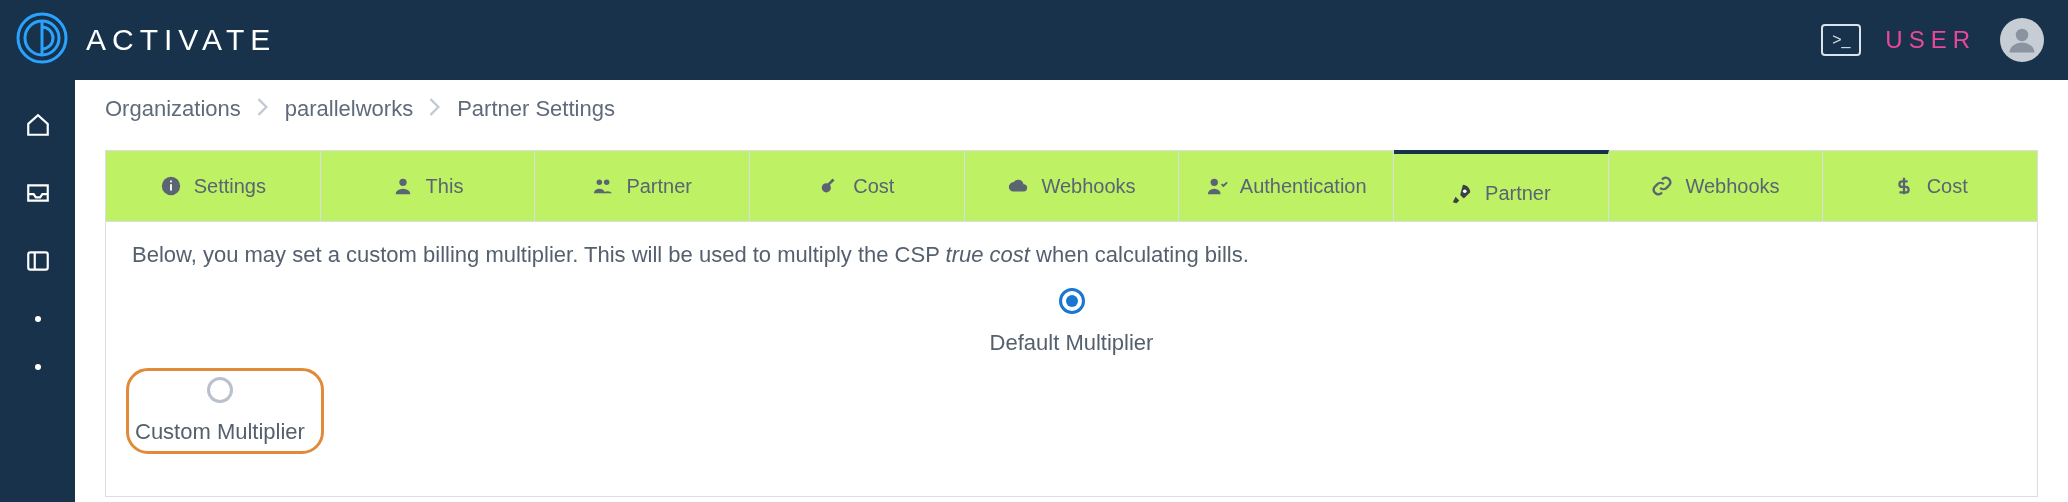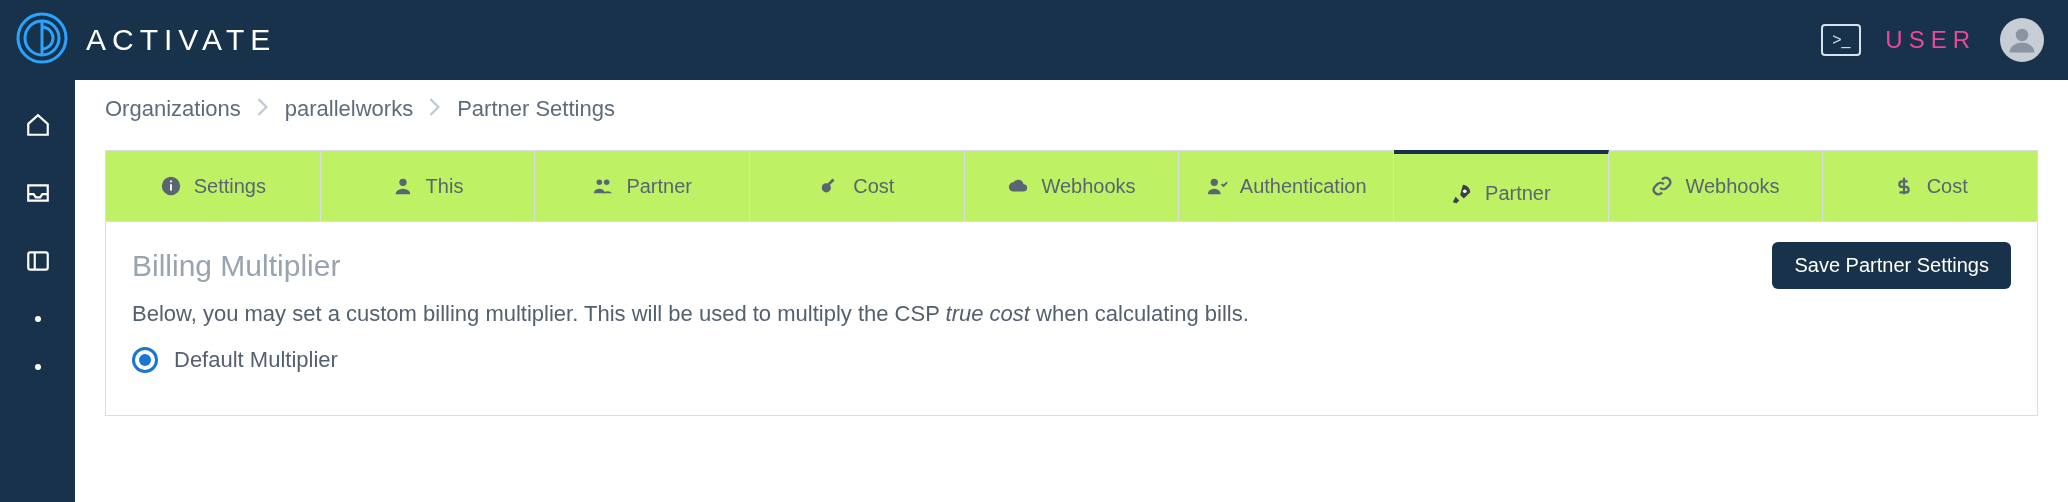--- a/index.html
+++ b/index.html
@@ -178,20 +178,21 @@
   }
   .panel-desc em { font-style: italic; }
 
   .radio-row {
     display: flex;
     align-items: center;
     gap: 16px;
     margin-bottom: 12px;
     font-size: 22px;
     color: #55606e;
+    flex-direction: column;
   }
   .radio {
     width: 26px; height: 26px;
     border-radius: 50%;
     border: 3px solid #b9c1cc;
     display: inline-flex;
     align-items: center;
     justify-content: center;
     cursor: pointer;
     flex-shrink: 0;
@@ -365,28 +366,28 @@
         <svg viewBox="0 0 24 24" width="22" height="22" fill="none" stroke="#5a6472" stroke-width="2.5">
             <path d="M12 3v18"></path>
             <path d="M16 7H10a3 3 0 000 6h4a3 3 0 010 6H7"></path>
           </svg>
       </span>
       <span>Cost</span>
     </div>
   </div>
 
   <div class="panel">
-    <div class="panel-header">
-      <h2 class="panel-title">Billing Multiplier</h2>
-      <button class="save-btn">Save Partner Settings</button>
-    </div>
     <p class="panel-desc">
       <span>Below, you may set a custom billing multiplier. This will be used to multiply the CSP </span><em>true cost</em><span> when calculating bills.</span>
     </p>
 
     <div class="radio-row">
       <span class="radio selected"></span>
       <span>Default Multiplier</span>
     </div>
 
+    <div class="radio-row highlighted">
+      <span class="radio"></span>
+      <span>Custom Multiplier</span>
+    </div>
   </div>
 
 </div>
 
 </body></html>

